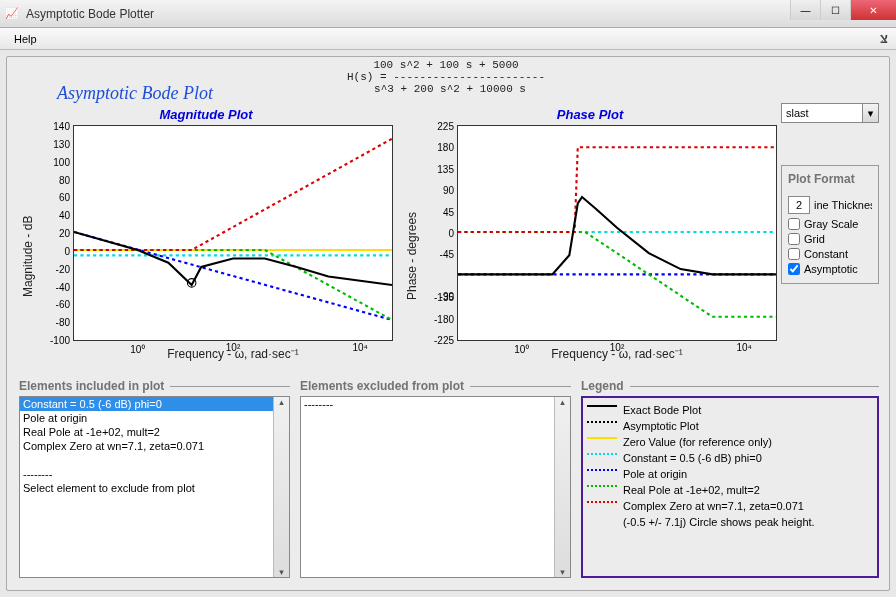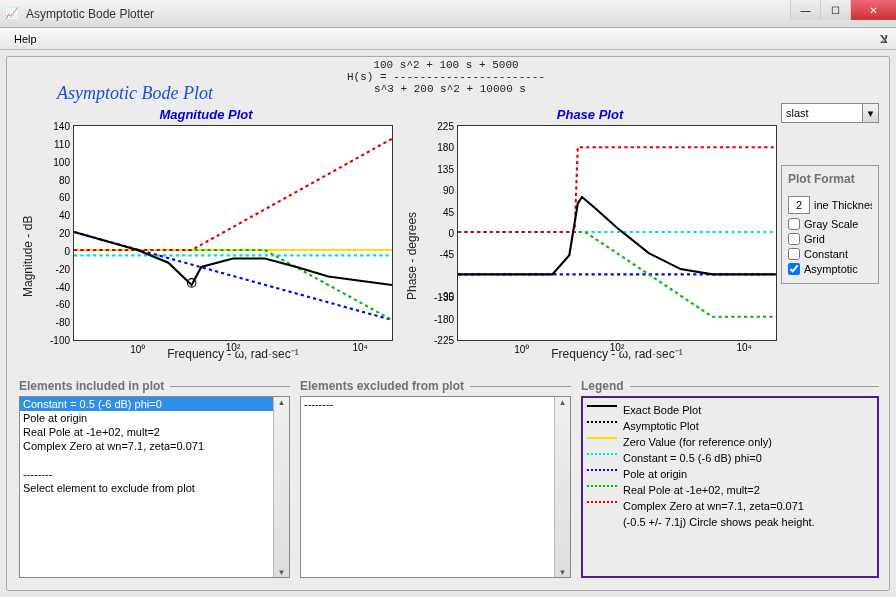--- a/index.html
+++ b/index.html
@@ -100,21 +100,21 @@
     <div class="plots-row">
 
       <div class="plot-col">
         <div class="plot-title">Magnitude Plot</div>
         <div class="plot-area">
           <div class="ylab">Magnitude - dB</div>
           <div style="flex:1;position:relative;margin-left:36px;">
             <div class="chart">
               <div class="yticks" id="mag-yticks">
                   <div class="ytick" style="top: 0%;">140</div>
-                  <div class="ytick" style="top: 8.33333%;">110</div>
+                  <div class="ytick" style="top: 8.33333%;">130</div>
                   <div class="ytick" style="top: 16.6667%;">100</div>
                   <div class="ytick" style="top: 25%;">80</div>
                   <div class="ytick" style="top: 33.3333%;">60</div>
                   <div class="ytick" style="top: 41.6667%;">40</div>
                   <div class="ytick" style="top: 50%;">20</div>
                   <div class="ytick" style="top: 58.3333%;">0</div>
                   <div class="ytick" style="top: 66.6667%;">-20</div>
                   <div class="ytick" style="top: 75%;">-40</div>
                   <div class="ytick" style="top: 83.3333%;">-60</div>
                   <div class="ytick" style="top: 91.6667%;">-80</div>

